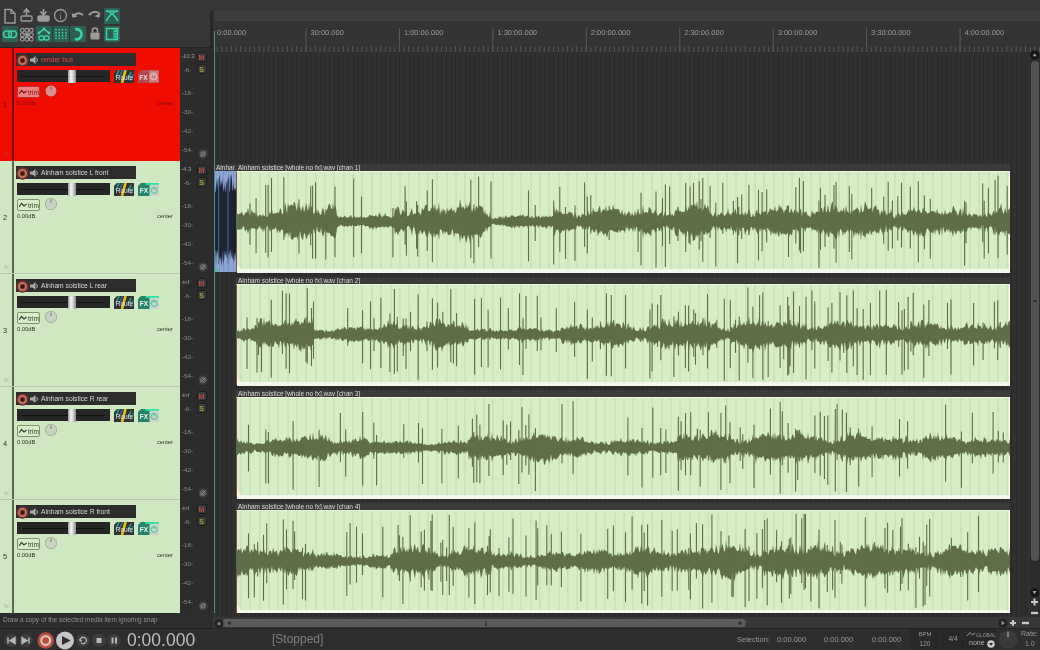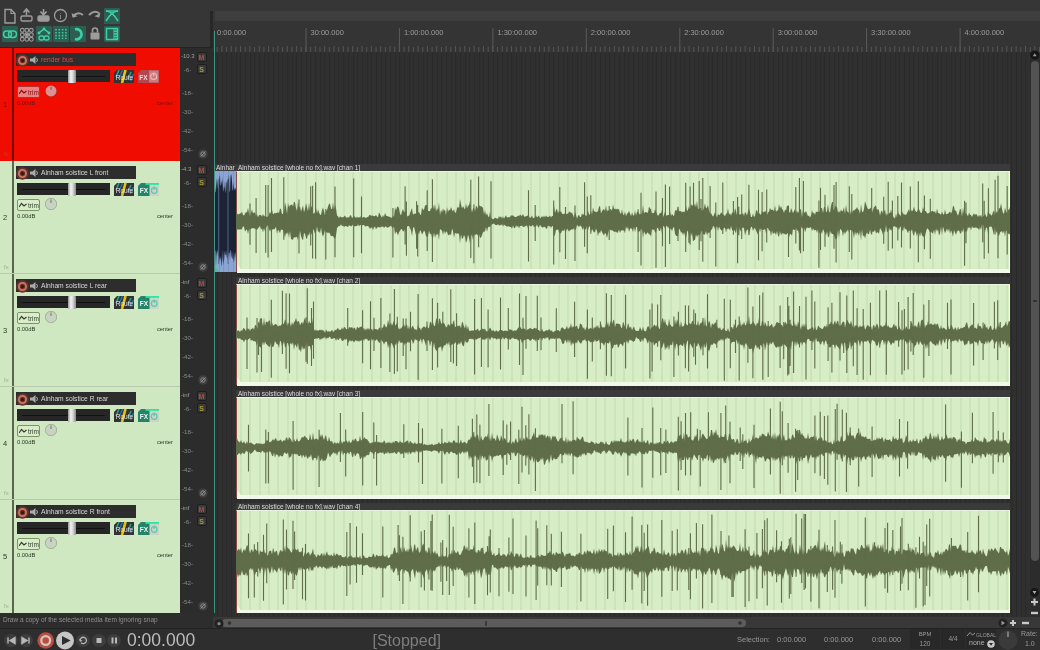--- a/index.html
+++ b/index.html
@@ -685,21 +685,21 @@
 <rect x="72" y="3" width="14" height="13" rx="6.5" fill="#3d3d3d"></rect>
 <path d="M76 9.5 a3.2 3.2 0 1 1 1 2.3" fill="none" stroke="#b8b8b8" stroke-width="1.3"></path>
 <path d="M75.2 8 L76 11 L78.5 9.6 Z" fill="#b8b8b8"></path>
 <rect x="88" y="3" width="14" height="13" rx="6.5" fill="#3d3d3d"></rect>
 <rect x="92.5" y="7" width="5" height="5" fill="#b8b8b8"></rect>
 <rect x="103" y="3" width="14" height="13" rx="6.5" fill="#3d3d3d"></rect>
 <rect x="107.5" y="6.5" width="2" height="6" fill="#b8b8b8"></rect>
       <rect x="111" y="6.5" width="2" height="6" fill="#b8b8b8"></rect>
 </svg>
     <div class="abs" style="left:127px;top:630px;font-size:17.5px;color:#bdbdbd">0:00.000</div>
-    <div class="abs" style="left:281px;top:632px;width:160px;text-align:right;font-size:16px;color:#7e7e7e">[Stopped]</div>
+    <div class="abs" style="left:272px;top:632px;width:160px;text-align:left;font-size:12px;color:#7e7e7e">[Stopped]</div>
     <div class="abs" style="left:737px;top:635px;font-size:7.5px;color:#989898">Selection:</div>
     <div class="abs" style="left:777px;top:635px;font-size:7.5px;color:#989898">0:00.000</div>
     <div class="abs" style="left:824px;top:635px;font-size:7.5px;color:#989898">0:00.000</div>
     <div class="abs" style="left:872px;top:635px;font-size:7.5px;color:#989898">0:00.000</div>
     <div class="abs" style="left:910px;top:629px;width:30px;height:20px;background:#282828"></div>
     <div class="abs" style="left:910px;top:631px;width:30px;text-align:center;font-size:5.8px;color:#9a9a9a">BPM</div>
     <div class="abs" style="left:910px;top:640px;width:30px;text-align:center;font-size:6.5px;color:#9a9a9a">120</div>
     <div class="abs" style="left:941px;top:629px;width:24px;height:20px;background:#282828"></div>
     <div class="abs" style="left:941px;top:635px;width:24px;text-align:center;font-size:6.5px;color:#9a9a9a">4/4</div>
     <div class="abs" style="left:966px;top:629px;width:30px;height:20px;background:#282828"></div>

